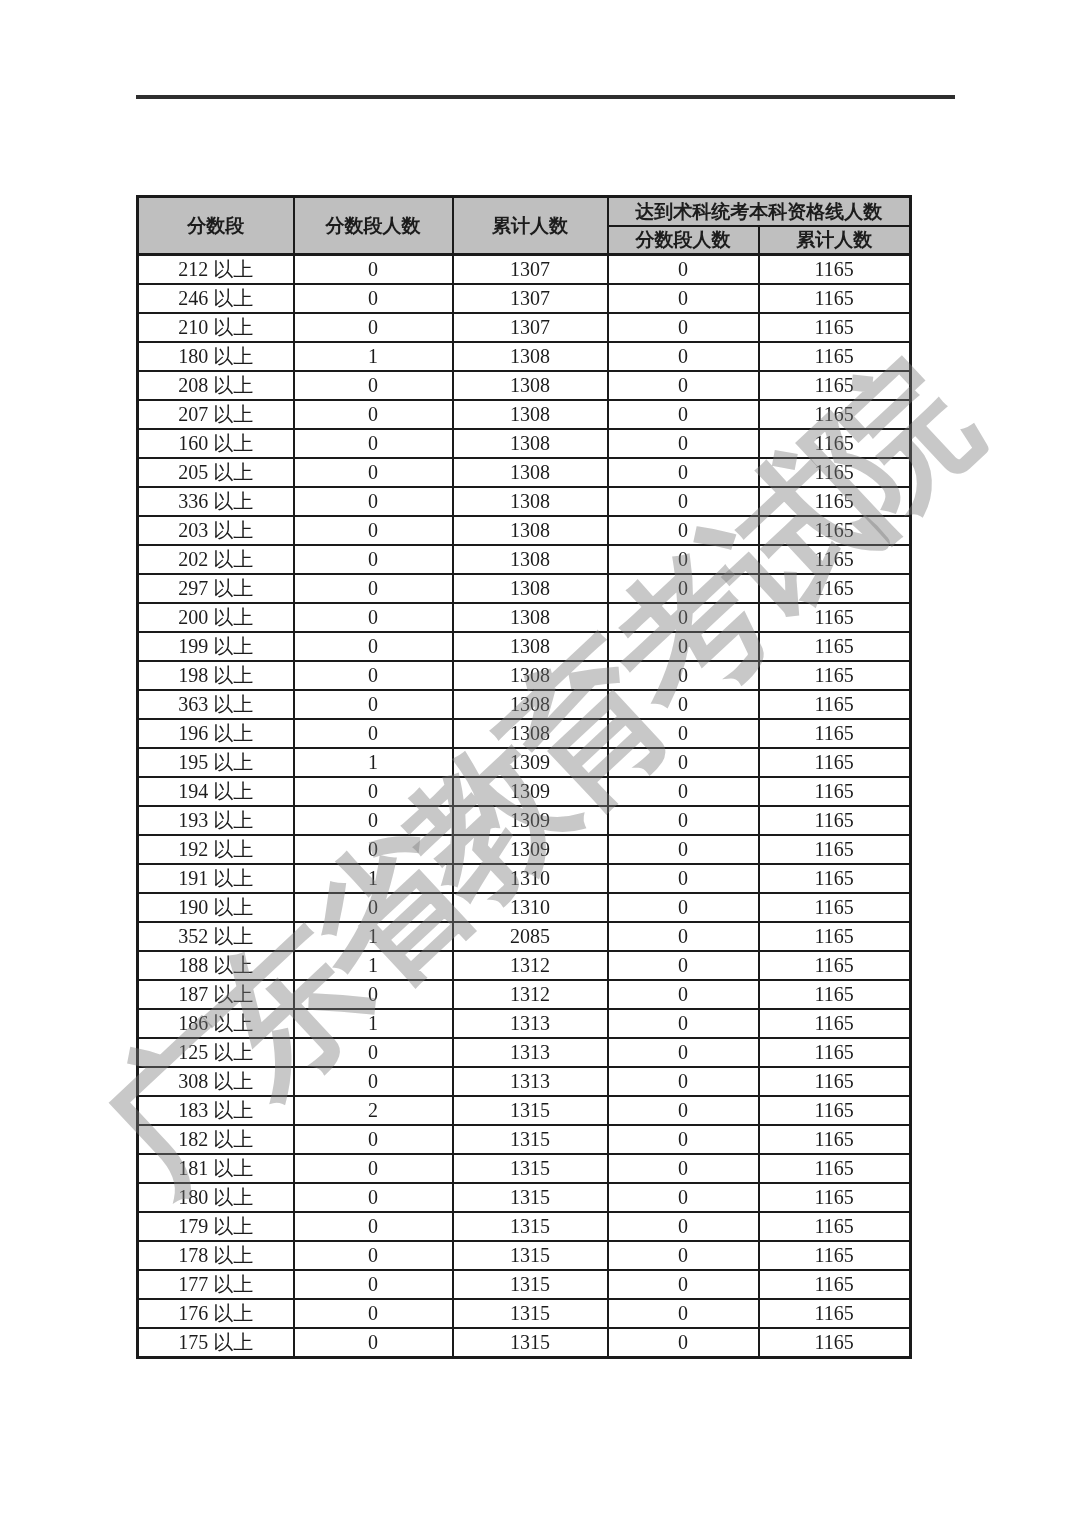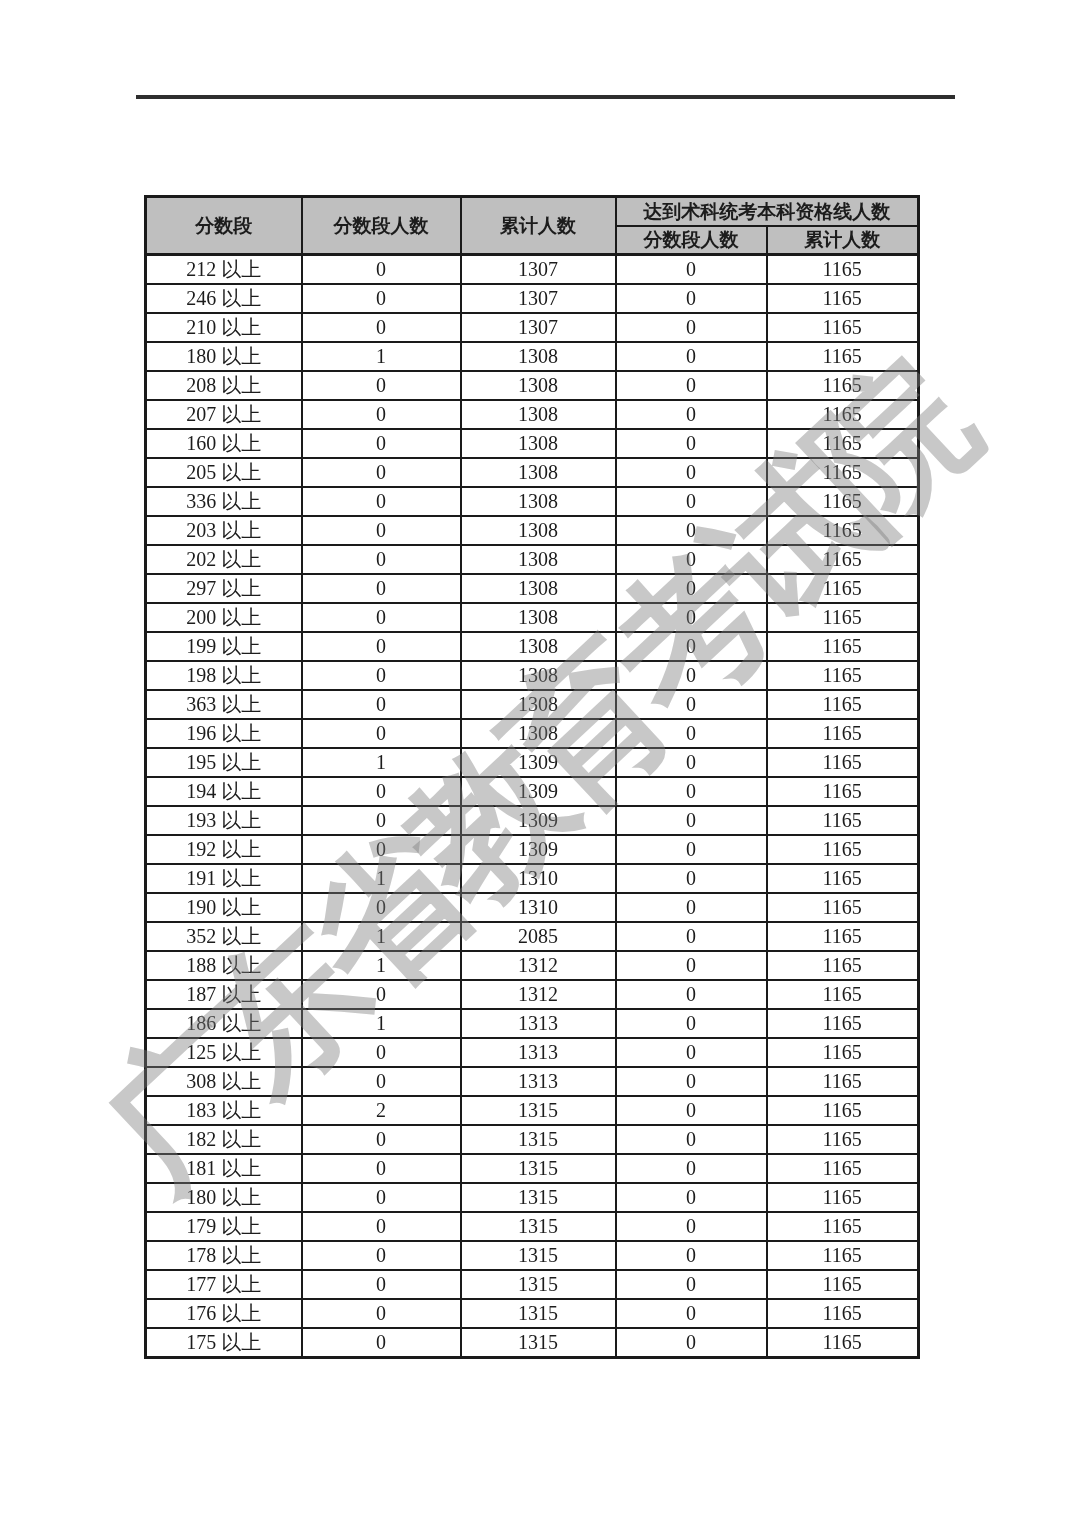--- a/index.html
+++ b/index.html
@@ -20,21 +20,21 @@
     color:var(--text);
   }
   .top-rule{
     position:absolute;
     left:136px;top:95px;
     width:819px;height:4px;
     background:var(--rule);
   }
   .score-table{
     position:absolute;
-    left:144px;top:195px;
+    left:136px;top:195px;
     width:773px;
     border-collapse:collapse;
     table-layout:fixed;
     border:3px solid var(--border);
   }
   .score-table th,.score-table td{
     border:2px solid var(--border);
     text-align:center;
     vertical-align:middle;
     padding:0;

